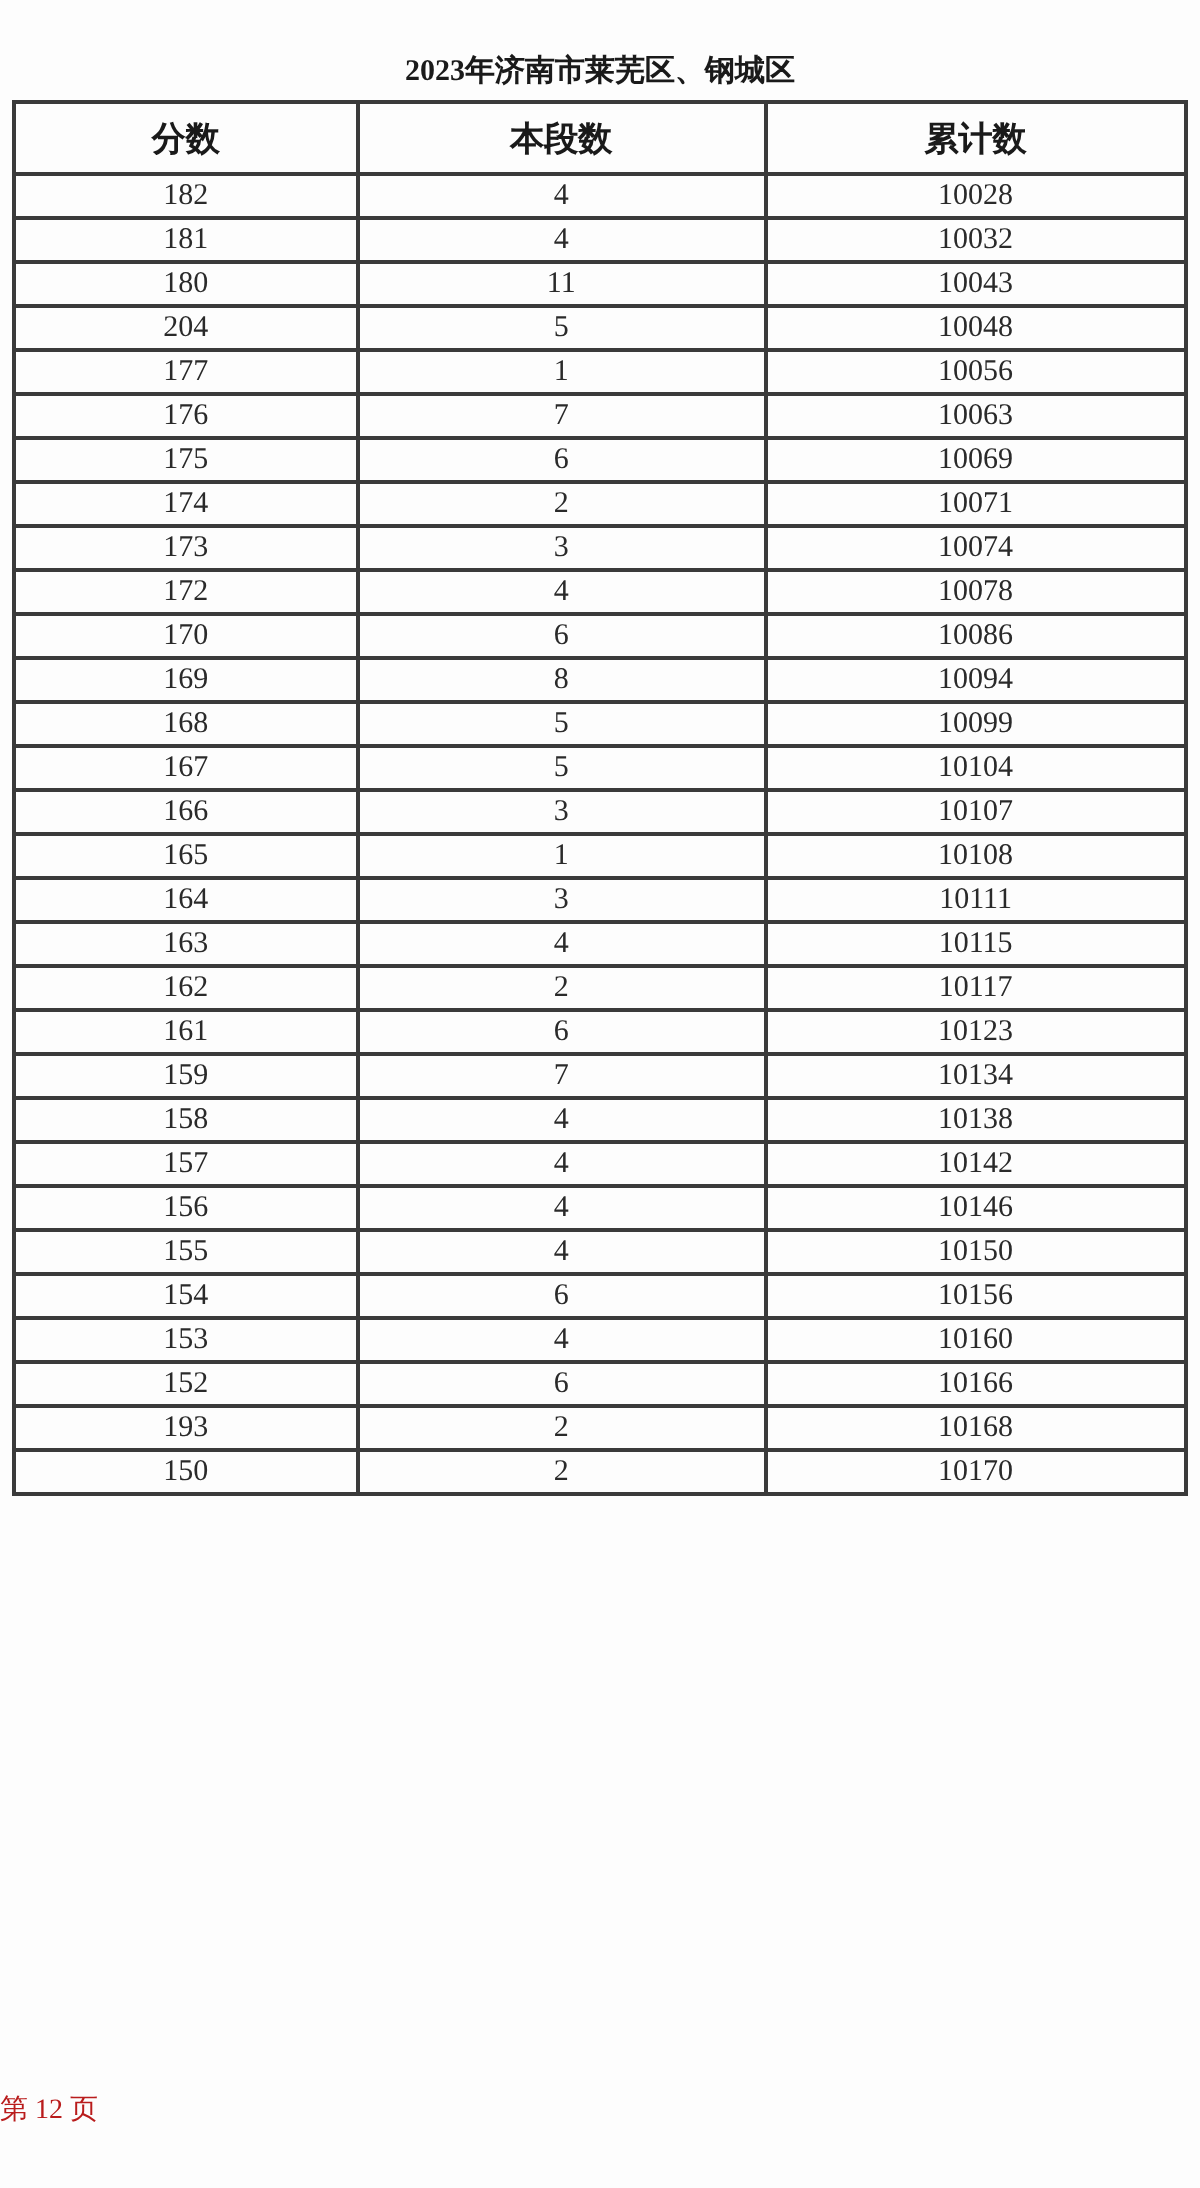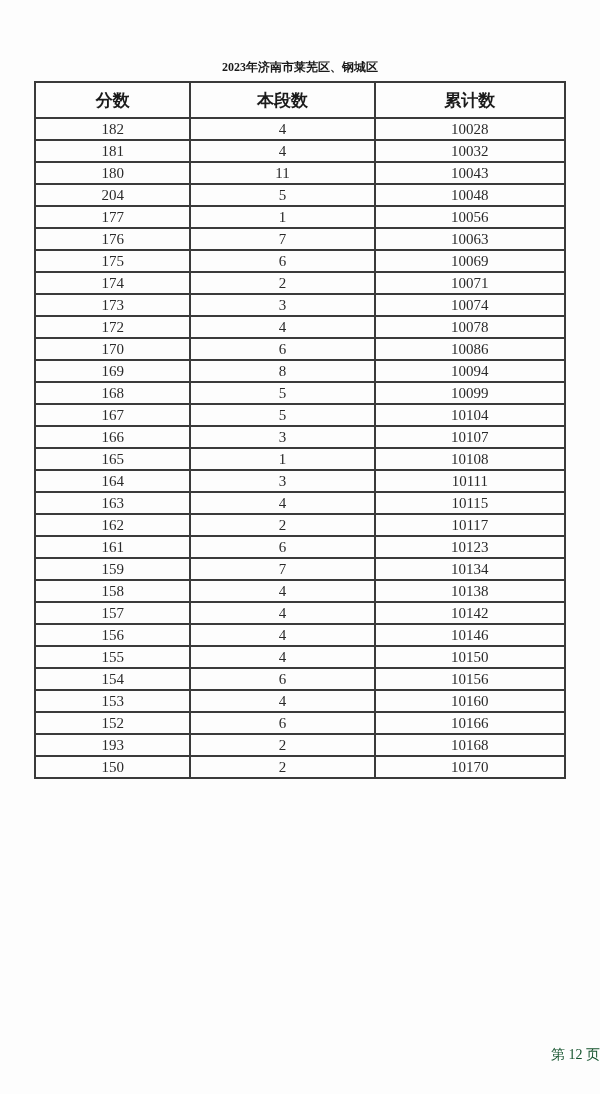--- a/index.html
+++ b/index.html
@@ -9,29 +9,29 @@
   body {
     width: 600px;
     height: 1094px;
     background: #fdfdfd;
     color: #1f1f1f;
     font-family: "Liberation Serif", "DejaVu Serif", serif;
     position: relative;
     overflow: hidden;
   }
   .doc-title {
-    margin-top: 56px;
+    margin-top: 25px;
     text-align: center;
     font-weight: bold;
-    font-size: 12px;
+    font-size: 15px;
     line-height: 22px;
     color: #1a1a1a;
   }
   .score-table {
-    width: 532px;
+    width: 588px;
     margin: 3px auto 16px auto;
     border-collapse: collapse;
     table-layout: fixed;
     border-radius: 32px;
   }
   .score-table col.c1 { width: 29.3%; }
   .score-table col.c2 { width: 34.8%; }
   .score-table col.c3 { width: 35.9%; }
   .score-table th {
     border: 2px solid #3a3a3a;
@@ -51,23 +51,23 @@
     text-align: center;
     vertical-align: middle;
     color: #2a2a2a;
     background: #fdfdfd;
   }
   .page-footer {
     position: absolute;
     left: 0;
     top: 1046px;
     width: 100%;
-    text-align: right;
+    text-align: left;
     font-size: 14px;
-    color: #14532d;
+    color: #b91c1c;
   }
 </style>
 </head>
 <body>
 
 <div class="page">
 
   <div class="doc-title">
     <div>2023年济南市莱芜区、钢城区</div>
   </div>

